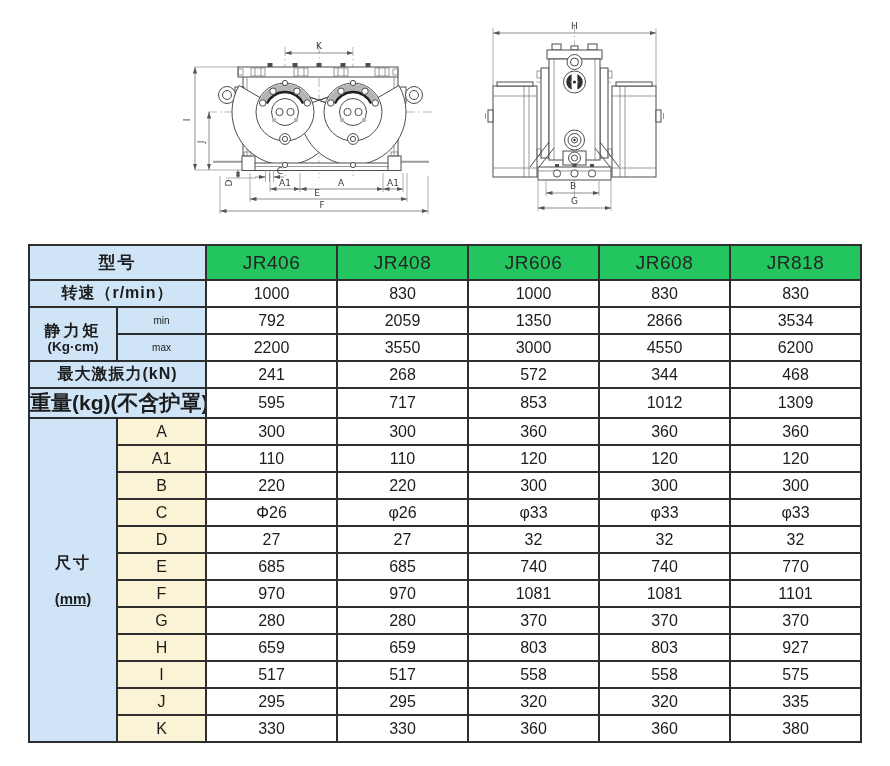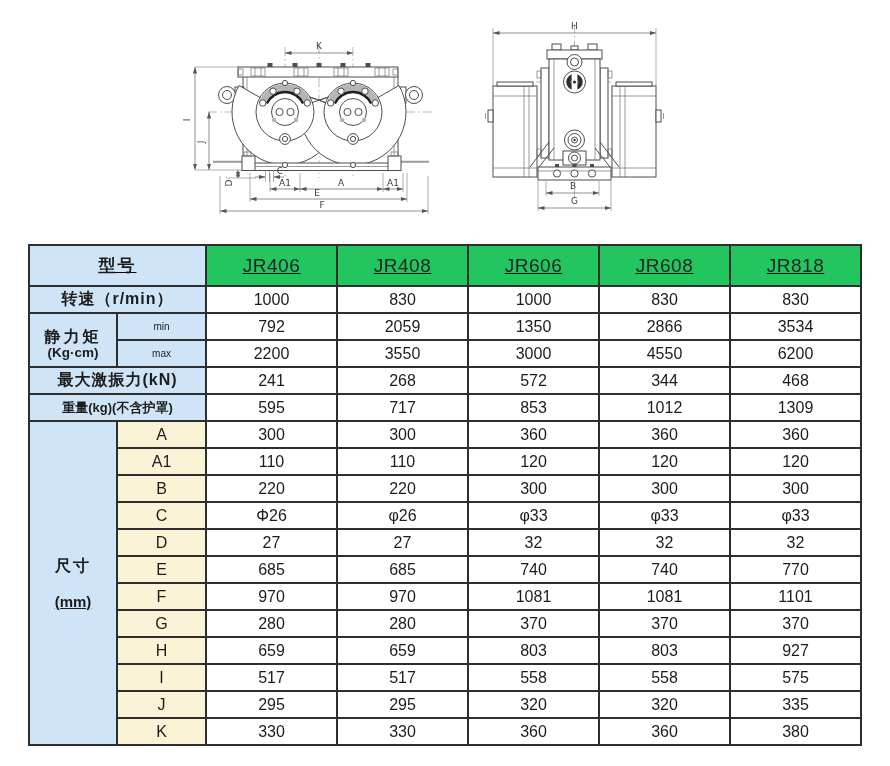--- a/index.html
+++ b/index.html
@@ -23,27 +23,27 @@
   .barc { stroke:#1f1f1f; stroke-width:2.4; fill:none; }
   .bfill{ fill:#4d4d4d; stroke:none; }
   .dimtxt { font-family:"DejaVu Sans",sans-serif; font-size:9px; fill:#3a3a3a; text-anchor:middle; }
 
   
   table.spec { position:absolute; left:28px; top:244px; width:834px;
                border-collapse:collapse; table-layout:fixed; }
   .spec td { border:2px solid #2e2e2e; text-align:center; vertical-align:middle;
              padding:0; font-size:16px; color:#1c1c1c; background:#fff; overflow:hidden; }
   .spec tr { height:27px; }
-  .spec tr.hdr { height:41px;text-decoration:underline; }
+  .spec tr.hdr { height:35px; }
   td.blue  { background:#cfe5f7; }
   td.pink  { background:#22c55e; font-size:19px; letter-spacing:0.5px; color:#252525; }
   td.cream { background:#fbf3d6; }
   td.hd    { font-size:17px; font-weight:bold; letter-spacing:2px; }
   td.lblrow{ font-weight:bold; letter-spacing:1px; white-space:nowrap; }
-  td.lblrow.tight { letter-spacing:0; font-size:13px; }
+  td.lblrow.tight { letter-spacing:0; font-size:21px; }
   .sm1 { font-size:16px; font-weight:bold; letter-spacing:3px; line-height:17px;margin-top:8px; }
   .sm2 { font-size:13.5px; font-weight:bold; letter-spacing:0; line-height:15px; }
   .dh1 { font-size:16px; font-weight:bold; letter-spacing:2px; margin-bottom:16px; }
   .dh2 { font-size:15px; font-weight:bold;text-decoration:underline; }
   td.sub { font-size:10px; }
   td.val { font-size:16px; }
 </style>
 </head>
 <body>
 

